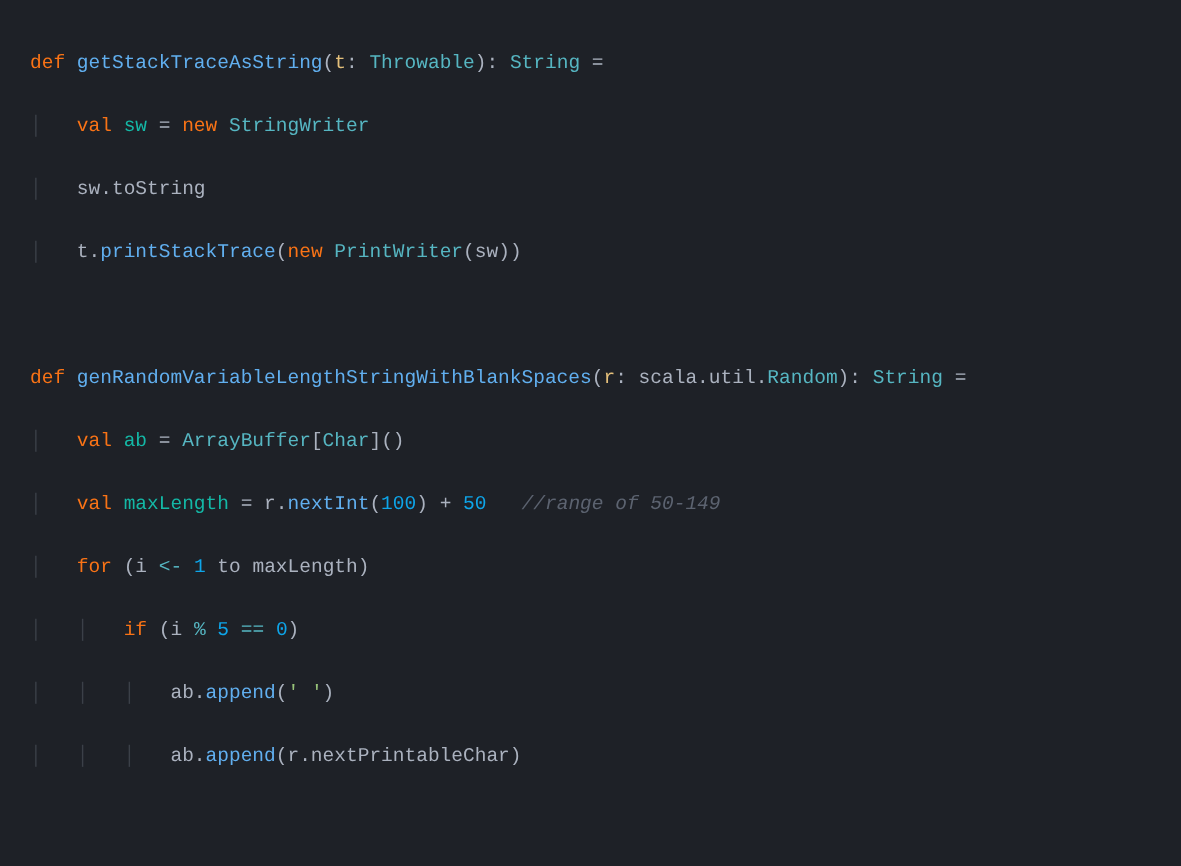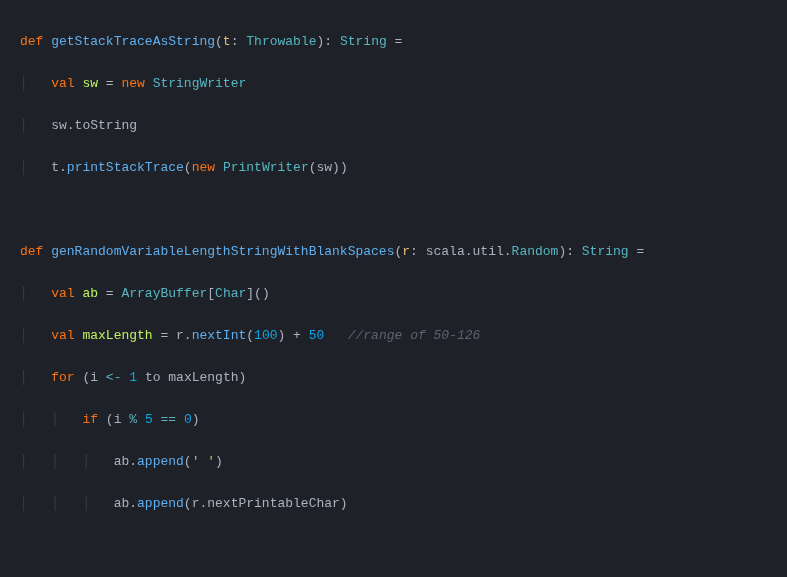--- a/index.html
+++ b/index.html
@@ -18,40 +18,40 @@
   }
   .line {
     display: block;
     padding-left: 12px;
   }
   
   .kw   { color: #f97316; text-align: right; }   
   .fn   { color: #61afef; }   
   .tp   { color: #56b6c2; margin-top: 40px; }   
   .id   { color: #e5c07b; }   
-  .var  { color: #bef264; }   
+  .var  { color: #14b8a6; }   
   .str  { color: #98c379; }   
   .num  { color: #0ea5e9; }   
   .cm   { color: #5c6370; font-style: italic; } 
   .pn   { color: #abb2bf; }   
   .op   { color: #56b6c2; }   
   .pipe { color: #3b4048; }   
 </style>
 </head>
 <body>
 
 <div class="editor">
 <span class="line"><span class="kw">def</span> <span class="fn">getStackTraceAsString</span><span class="pn">(</span><span class="id">t</span><span class="pn">: </span><span class="tp">Throwable</span><span class="pn">)</span><span class="pn">: </span><span class="tp">String</span><span class="pn"> =</span></span>
 <span class="line"><span class="pipe">│   </span><span class="kw">val</span><span class="var"> sw</span><span class="pn"> = </span><span class="kw">new</span><span class="pn"> </span><span class="tp">StringWriter</span></span>
 <span class="line"><span class="pipe">│   </span><span class="pn">sw.toString</span></span>
 <span class="line"><span class="pipe">│   </span><span class="pn">t.</span><span class="fn">printStackTrace</span><span class="pn">(</span><span class="kw">new</span><span class="pn"> </span><span class="tp">PrintWriter</span><span class="pn">(sw))</span></span>
 <span class="line"> </span>
 <span class="line"><span class="kw">def</span> <span class="fn">genRandomVariableLengthStringWithBlankSpaces</span><span class="pn">(</span><span class="id">r</span><span class="pn">: </span><span class="pn">scala</span><span class="pn">.</span><span class="pn">util</span><span class="pn">.</span><span class="tp">Random</span><span class="pn">)</span><span class="pn">: </span><span class="tp">String</span><span class="pn"> =</span></span>
 <span class="line"><span class="pipe">│   </span><span class="kw">val</span><span class="var"> ab</span><span class="pn"> = </span><span class="tp">ArrayBuffer</span><span class="pn">[</span><span class="tp">Char</span><span class="pn">]()</span></span>
-<span class="line"><span class="pipe">│   </span><span class="kw">val</span><span class="var"> maxLength</span><span class="pn"> = r.</span><span class="fn">nextInt</span><span class="pn">(</span><span class="num">100</span><span class="pn">) + </span><span class="num">50</span><span class="pn">   </span><span class="cm">//range of 50-126</span></span>
+<span class="line"><span class="pipe">│   </span><span class="kw">val</span><span class="var"> maxLength</span><span class="pn"> = r.</span><span class="fn">nextInt</span><span class="pn">(</span><span class="num">100</span><span class="pn">) + </span><span class="num">50</span><span class="pn">   </span><span class="cm">//range of 50-149</span></span>
 <span class="line"><span class="pipe">│   </span><span class="kw">for</span><span class="pn"> (i </span><span class="op">&lt;-</span><span class="pn"> </span><span class="num">1</span><span class="pn"> to maxLength)</span></span>
 <span class="line"><span class="pipe">│   │   </span><span class="kw">if</span><span class="pn"> (i </span><span class="op">%</span><span class="pn"> </span><span class="num">5</span><span class="pn"> </span><span class="op">==</span><span class="pn"> </span><span class="num">0</span><span class="pn">)</span></span>
 <span class="line"><span class="pipe">│   │   │   </span><span class="pn">ab.</span><span class="fn">append</span><span class="pn">(</span><span class="str">' '</span><span class="pn">)</span></span>
 <span class="line"><span class="pipe">│   │   │   </span><span class="pn">ab.</span><span class="fn">append</span><span class="pn">(r.nextPrintableChar)</span></span>
 
 
 
 
 
 

